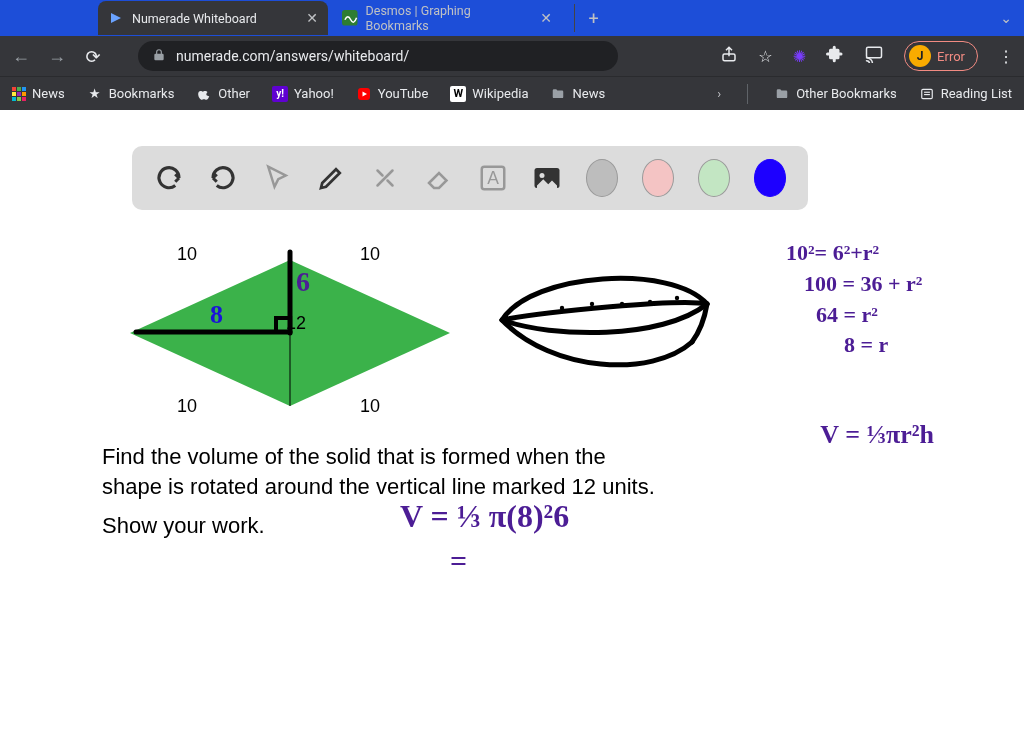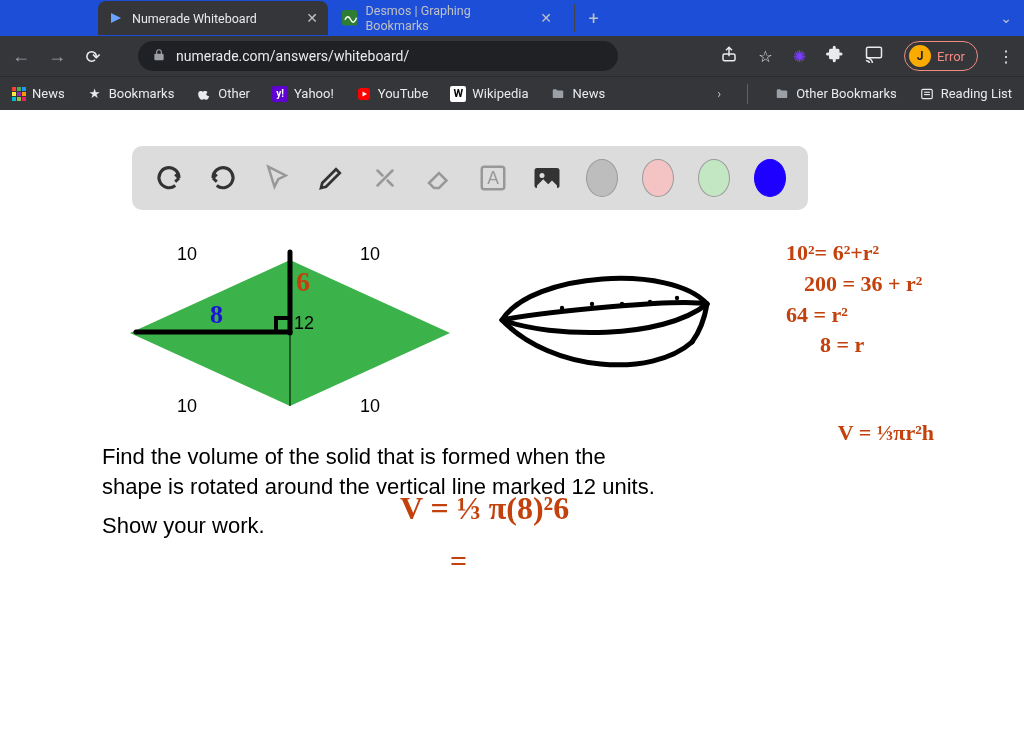--- a/index.html
+++ b/index.html
@@ -137,28 +137,28 @@
     position:absolute; left:102px; top:126px; width:700px;
     font-family: Arial, sans-serif; color:#000; font-size:22px;
   }
   .problem p { margin-bottom:10px; line-height:1.35;}
   .diagram-row { position:relative; height:190px; margin:2px 0 14px 0;}
   .rhombus {
     position:absolute; left:18px; top:10px; width:340px; height:170px;
   }
   .ptext { position:absolute; font-family: Arial; font-size:18px; color:#000;}
   .ink-black { stroke:#000; fill:none; stroke-width:5; stroke-linecap:round; stroke-linejoin:round;}
-  .handtext { font-family: "Comic Sans MS", "Segoe Script", cursive; color:#c2410c; font-weight:700;}
+  .handtext { font-family: "Comic Sans MS", "Segoe Script", cursive; color:#4c1d95; font-weight:700;}
   .sidecalc {
     position:absolute; right:8px; top:128px; width:230px; height:160px;
     font-size:22px; line-height:1.4;
   }
   .sidecalc div { white-space:nowrap;}
-  .formula1 { position:absolute; right:90px; top:310px; font-size:22px;font-family:Liberation Serif, serif;}
-  .formula2 { position:absolute; left:400px; top:380px; font-size:32px;}
+  .formula1 { position:absolute; right:90px; top:310px; font-size:26px;font-family:Liberation Serif, serif;}
+  .formula2 { position:absolute; left:400px; top:388px; font-size:32px;}
   .formula3 { position:absolute; left:450px; top:434px; font-size:30px;}
 </style>
 </head>
 <body>
 
 <div class="chrome">
   <div class="tabstrip">
     <div class="tab">
       <span class="favicon">
         <svg viewBox="0 0 16 16">
@@ -349,21 +349,21 @@
         <line x1="170" y1="12" x2="170" y2="158" stroke="#000" stroke-width="1"></line>
 
         <line x1="170" y1="4" x2="170" y2="85" class="ink-black"></line>
         <line x1="16" y1="84" x2="170" y2="84" class="ink-black"></line>
         <polyline points="156,84 156,70 170,70" fill="none" stroke="#000" stroke-width="4"></polyline>
       </svg>
       <span class="ptext" style="left:75px; top:6px;">10</span>
       <span class="ptext" style="left:258px; top:6px;">10</span>
       <span class="ptext" style="left:75px; top:158px;">10</span>
       <span class="ptext" style="left:258px; top:158px;">10</span>
-      <span class="ptext" style="left:192px; top:75px;">12</span>
+      <span class="ptext" style="left:184px; top:75px;">12</span>
       <span class="handtext" style="position:absolute; left:194px; top:28px; font-size:28px;">6</span>
       <span class="handtext" style="position:absolute; left:108px; top:62px; font-size:26px; color:#1a12d8;">8</span>
 
       <svg style="position:absolute; left:380px; top:4px;" width="250" height="150" viewBox="0 0 250 150">
         <path class="ink-black" d="M20 78 C 50 30, 190 22, 225 62 C 200 56, 60 70, 20 78 Z"></path>
         <path class="ink-black" d="M20 78 C 70 96, 180 98, 225 62"></path>
         <path class="ink-black" d="M20 78 C 70 130, 170 136, 210 100"></path>
         <path class="ink-black" d="M225 62 C 222 80, 216 92, 210 100"></path>
         <circle cx="80" cy="66" r="2.2" fill="#000"></circle>
         <circle cx="110" cy="62" r="2.2" fill="#000"></circle>
@@ -372,22 +372,22 @@
         <circle cx="195" cy="56" r="2.2" fill="#000"></circle>
       </svg>
     </div>
 
     <p style="max-width:560px;">Find the volume of the solid that is formed when the shape is rotated around the vertical line marked 12 units.</p>
     <p style="margin-top:2px;">Show your work.</p>
   </div>
 
   <div class="sidecalc handtext">
     <div>10²= 6²+r²</div>
-    <div style="margin-left:18px;">200 = 36 + r²</div>
-    <div style="">64 = r²</div>
-    <div style="margin-left:34px;">8 = r</div>
+    <div style="margin-left:18px;">100 = 36 + r²</div>
+    <div style="margin-left:30px;">64 = r²</div>
+    <div style="margin-left:58px;">8 = r</div>
   </div>
 
   <div class="handtext formula1">V = ⅓πr²h</div>
   <div class="handtext formula2">V = ⅓ π(8)²6</div>
   <div class="handtext formula3">=</div>
 
 </div>
 
 </body></html>

